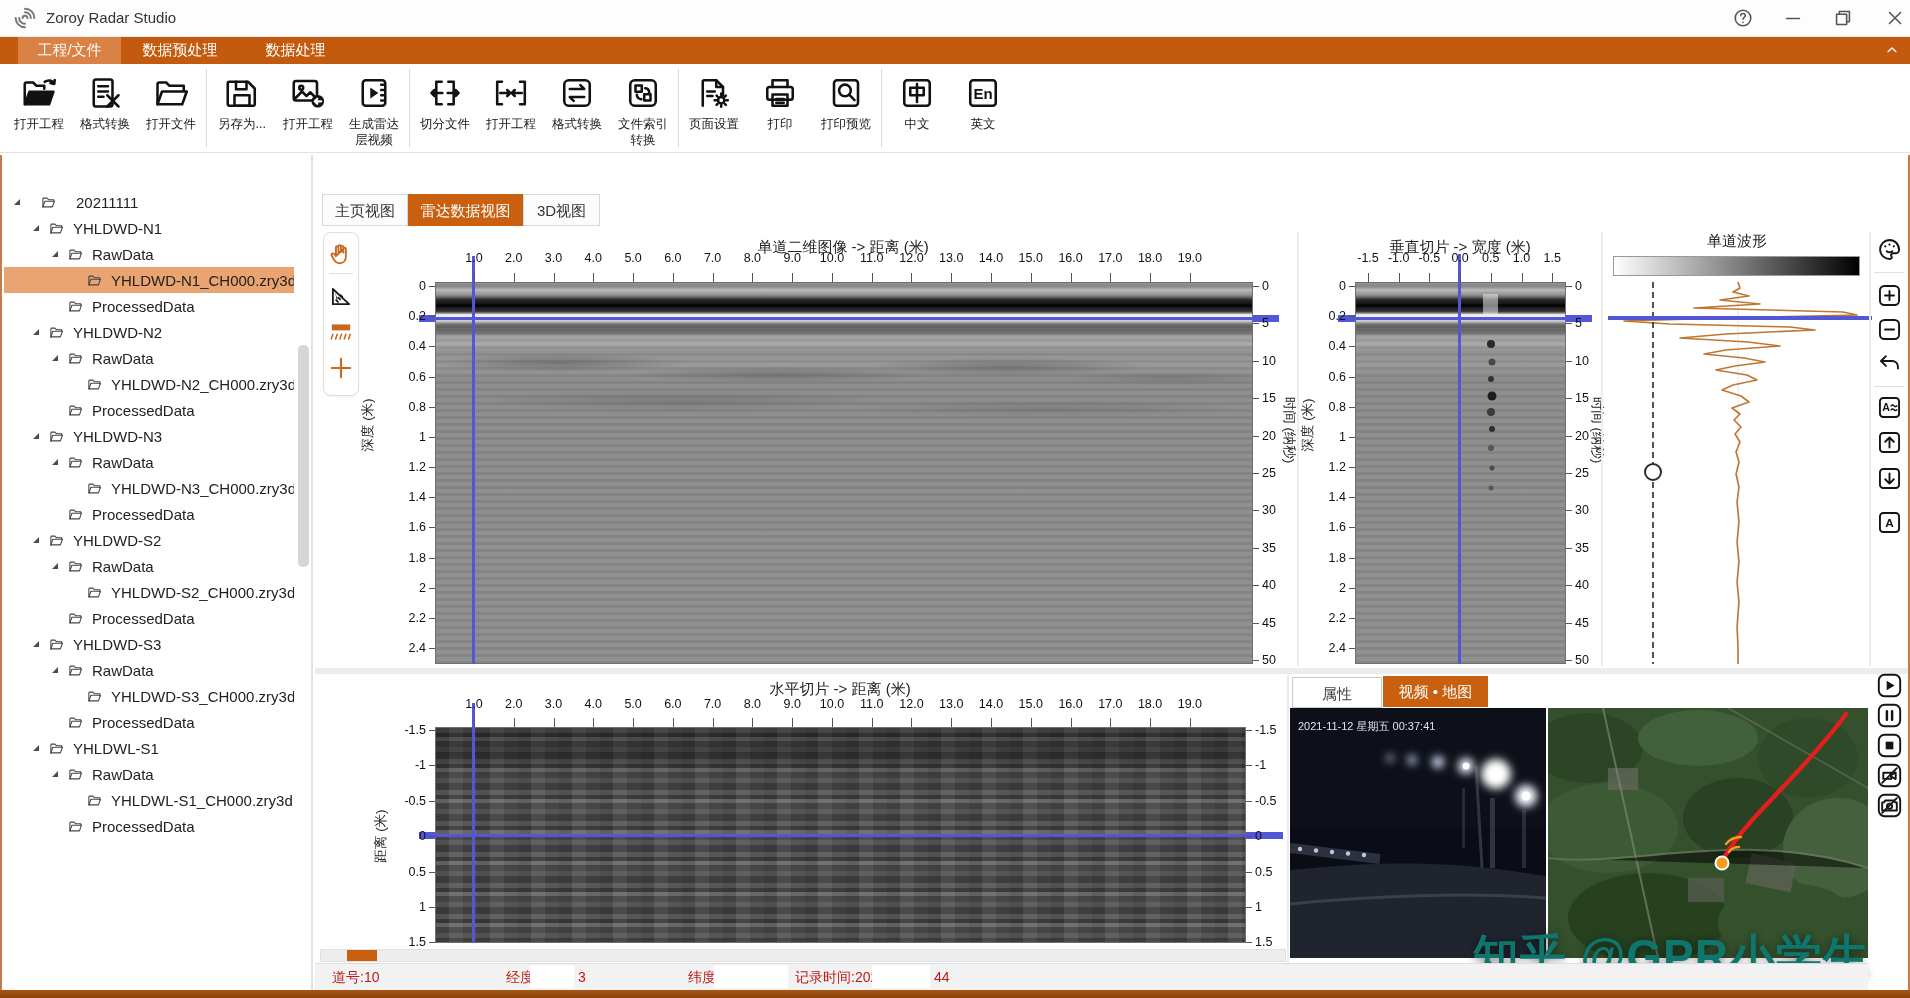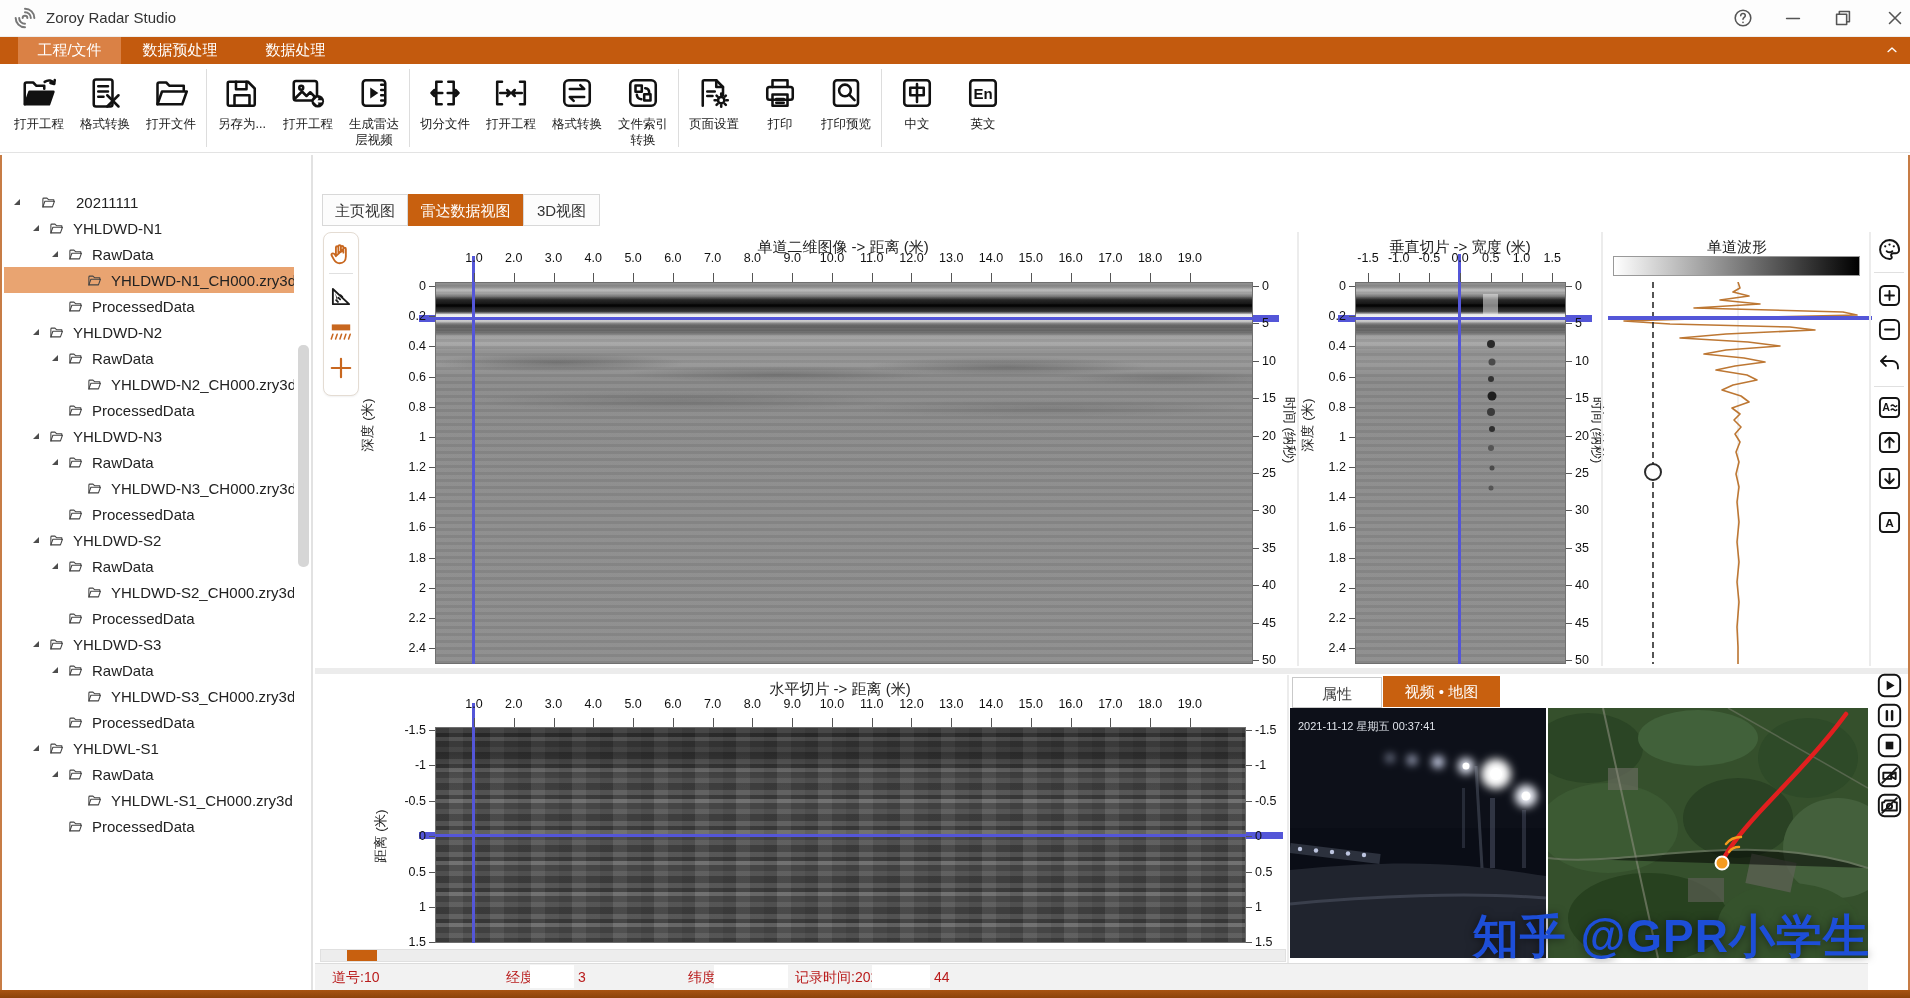--- a/index.html
+++ b/index.html
@@ -70,22 +70,22 @@
   .blue{position:absolute;background:#5456d8;}
   
   #gradbar{position:absolute;left:1613px;top:256px;width:247px;height:20px;border:1px solid #999;box-sizing:border-box;
            background:linear-gradient(90deg,#fff,#000);}
   .mini-btn{position:absolute;left:1876px;width:27px;height:27px;color:#141414;cursor:pointer;}
   .mini-div{position:absolute;left:1874px;width:30px;height:1px;background:#e0e0e0;}
   
   .btab{position:absolute;height:31px;line-height:31px;text-align:center;font-size:15px;box-sizing:border-box;cursor:pointer;}
   #btab-prop{background:#fff;border:1px solid #c9c9c9;color:#444;}
   #btab-video{background:#c8600f;color:#fff;}
-  #watermark{position:absolute;left:1350px;top:906px;width:520px;height:62px;text-align:right;
-             font-size:46px;font-weight:bold;color:#1d4ed8;text-shadow:0 1px 8px rgba(0,0,0,.5);letter-spacing:1px;}
+  #watermark{position:absolute;left:1350px;top:926px;width:520px;height:62px;text-align:right;
+             font-size:46px;font-weight:bold;color:#0f766e;text-shadow:0 1px 8px rgba(0,0,0,.5);letter-spacing:1px;}
   
   #scrolltrack{position:absolute;left:320px;top:949px;width:966px;height:13px;background:#ededed;border:1px solid #e0e0e0;box-sizing:border-box;}
   #scrollthumb{position:absolute;left:347px;top:950px;width:30px;height:11px;background:#c8600f;}
   #statusbar{position:absolute;left:315px;top:963px;width:1553px;height:27px;background:#f2f2f2;border-top:1px solid #dcdcdc;}
   .stitem{position:absolute;top:5px;font-size:14px;color:#b91c1c;white-space:nowrap;}
   .redact{position:absolute;top:965px;height:23px;background:#fff;}
   
   .frame{position:absolute;background:#c77c45;}
   #bottombar{position:absolute;left:0;top:990px;width:1910px;height:8px;background:linear-gradient(180deg,#a85413,#8d430a);}
   .splitter{position:absolute;background:#ececec;}
@@ -719,21 +719,21 @@
       <circle cx="137" cy="186" r="2.5" fill="#4a4a4a"></circle>
     <circle cx="136" cy="206" r="2.5" fill="#555"></circle>
   </svg>
   <div class="vlabel" style="left:1308px;top:425px">深度 (米)</div>
   <div class="vlabel cw" style="left:1597px;top:430px">时间 (纳秒)</div>
   <div class="blue" style="left:1458px;top:254px;width:3px;height:410px"></div>
   <div class="blue" style="left:1355px;top:317px;width:211px;height:3px"></div>
   <div class="blue" style="left:1338px;top:315px;width:17px;height:7px"></div>
   <div class="blue" style="left:1566px;top:315px;width:26px;height:7px"></div>
 
-  <div class="ctitle" style="left:1737px;top:238px">单道波形</div>
+  <div class="ctitle" style="left:1737px;top:232px">单道波形</div>
   <div id="gradbar"></div>
   <svg class="abs" style="left:1608px;top:282px" width="260" height="382" viewBox="0 0 260 382">
     <line x1="130" y1="0" x2="130" y2="382" stroke="#e3e3e3" stroke-width="1"></line>
     <polyline points="130,0 132,6 125,10 141,14 112,18 152,22 86,26 235,30 249,33 120,36 16,39 62,42 182,45 207,48 118,52 72,56 140,60 172,64 118,68 96,72 136,76 157,80 127,84 108,88 139,93 149,98 125,103 114,108 133,114 141,120 124,126 132,132 126,138 133,145 127,152 132,160 128,170 131,180 128,192 131,205 129,220 131,240 129,260 131,280 129,300 131,320 129,345 130,365 130,382" fill="none" stroke="#bd7733" stroke-width="1.6" stroke-linejoin="round"></polyline>
     <line x1="45" y1="0" x2="45" y2="382" stroke="#2b2b2b" stroke-width="1.6" stroke-dasharray="6 4"></line>
     <circle cx="45" cy="190" r="8" fill="#fff" stroke="#2b2b2b" stroke-width="2"></circle>
   </svg>
   <div class="blue" style="left:1608px;top:316px;width:264px;height:4px"></div>
 
   <div class="mini-div" style="top:272px"></div>
@@ -747,21 +747,21 @@
 
   <div class="ctitle" style="left:840px;top:680px">水平切片 -&gt; 距离 (米)</div>
   <div id="plot4" class="plotframe" style="left:435px;top:727px;width:811px;height:216px"></div>
   <div class="vlabel" style="left:381px;top:836px">距离 (米)</div>
   <div class="blue" style="left:472px;top:703px;width:3px;height:240px"></div>
   <div class="blue" style="left:435px;top:834px;width:811px;height:3px"></div>
   <div class="blue" style="left:419px;top:832px;width:16px;height:7px"></div>
   <div class="blue" style="left:1246px;top:832px;width:37px;height:7px"></div>
 
   <div class="btab" id="btab-prop" style="left:1292px;top:677px;width:90px">属性</div>
-  <div class="btab" id="btab-video" style="left:1383px;top:676px;width:117px">视频 • 地图</div>
+  <div class="btab" id="btab-video" style="left:1383px;top:676px;width:105px">视频 • 地图</div>
 
   <svg class="abs" style="left:1290px;top:708px" width="256" height="250" viewBox="0 0 256 250">
     <defs>
         <filter id="fblur" x="-60%" y="-60%" width="220%" height="220%">
           <feGaussianBlur stdDeviation="4"></feGaussianBlur>
         </filter>
       </defs>
     <rect width="256" height="250" fill="#0a0d16"></rect>
     <rect width="256" height="120" fill="#0d1019"></rect>
     <path d="M0 250 H256 V168 C180 156 120 150 0 162 Z" fill="#20242e"></path>

